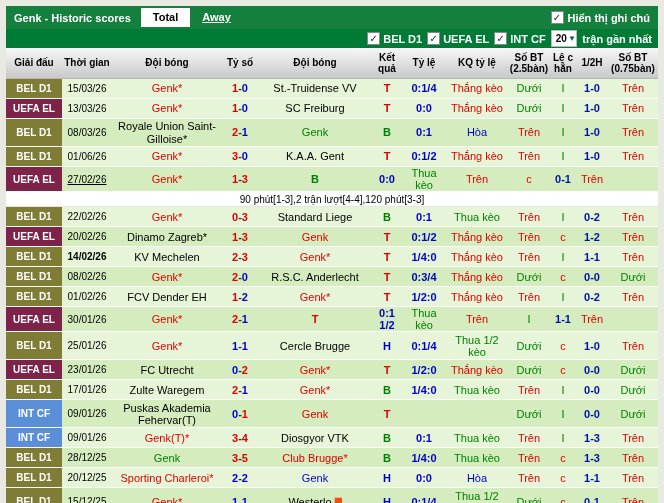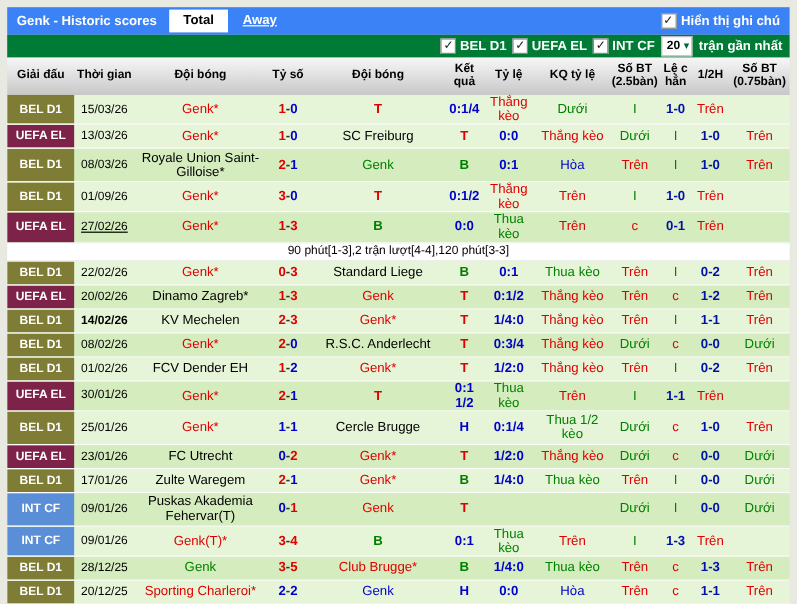--- a/index.html
+++ b/index.html
@@ -6,21 +6,21 @@
   body{
     width:664px;height:503px;overflow:hidden;
     background:#e8eae2;
     font-family:"Liberation Sans","DejaVu Sans",sans-serif;
     -webkit-font-smoothing:antialiased;
   }
   #app{position:absolute;left:6px;top:6px;width:652px;}
 
   
   .titlebar{
-    height:23px;background:#3b82f6;display:flex;align-items:center;
+    height:23px;background:#15803d;display:flex;align-items:center;
     color:#fff;font-size:11px;font-weight:bold;
   }
   .titlebar .title{padding:0 10px 0 8px;}
   .tab{padding:3px 12px 4px;cursor:pointer;}
   .tab.active{background:#fff;color:#000;}
   .tab.link{text-decoration:underline;color:#fff;}
   .titlebar .spacer{flex:1;}
   .shownotes{display:flex;align-items:center;gap:4px;padding-right:8px;}
 
   .cb{
@@ -136,20 +136,23 @@
   <div id="tbody">
       <div class="grid row" style="background: rgb(230, 245, 216);">
         <div class="cell c-league" style="padding: 0px;">
           <span class="badge" style="background: rgb(127, 124, 53);">BEL D1</span>
         </div>
         <div class="cell c-date" style="color: rgb(0, 0, 0);">15/03/26</div>
         <div class="cell c-home"><span class="teamwrap">
             <span style="color: rgb(224, 0, 0);">Genk*</span>
           </span></div>
         <div class="cell c-score" style="font-weight: bold;"><span style="color: rgb(224, 0, 0);">1</span><span style="color: rgb(51, 51, 51);">-</span><span style="color: rgb(0, 0, 204);">0</span></div>
+        <div class="cell c-away"><span class="teamwrap">
+            <span style="color: rgb(0, 0, 0);">St.-Truidense VV</span>
+          </span></div>
         <div class="cell c-result" style="color: rgb(224, 0, 0); font-weight: bold;">T</div>
         <div class="cell c-odds" style="font-weight: bold;">0:1/4</div>
         <div class="cell c-kq" style="color: rgb(224, 0, 0);">Thắng kèo</div>
         <div class="cell c-ou" style="color: rgb(0, 128, 0);">Dưới</div>
         <div class="cell c-leg" style="color: rgb(0, 128, 0);">I</div>
         <div class="cell c-half" style="font-weight: bold;">1-0</div>
         <div class="cell c-ou" style="color: rgb(224, 0, 0);">Trên</div>
       </div>
       <div class="grid row" style="background: rgb(230, 245, 216);">
         <div class="cell c-league" style="padding: 0px;">
@@ -188,25 +191,28 @@
         <div class="cell c-kq" style="color: rgb(0, 0, 204);">Hòa</div>
         <div class="cell c-ou" style="color: rgb(224, 0, 0);">Trên</div>
         <div class="cell c-leg" style="color: rgb(0, 128, 0);">I</div>
         <div class="cell c-half" style="font-weight: bold;">1-0</div>
         <div class="cell c-ou" style="color: rgb(224, 0, 0);">Trên</div>
       </div>
       <div class="grid row" style="background: rgb(230, 245, 216);">
         <div class="cell c-league" style="padding: 0px;">
           <span class="badge" style="background: rgb(127, 124, 53);">BEL D1</span>
         </div>
-        <div class="cell c-date" style="color: rgb(0, 0, 0);">01/09/26</div>
+        <div class="cell c-date" style="color: rgb(0, 0, 0);">01/06/26</div>
         <div class="cell c-home"><span class="teamwrap">
             <span style="color: rgb(224, 0, 0);">Genk*</span>
           </span></div>
         <div class="cell c-score" style="font-weight: bold;"><span style="color: rgb(224, 0, 0);">3</span><span style="color: rgb(51, 51, 51);">-</span><span style="color: rgb(0, 0, 204);">0</span></div>
+        <div class="cell c-away"><span class="teamwrap">
+            <span style="color: rgb(0, 0, 0);">K.A.A. Gent</span>
+          </span></div>
         <div class="cell c-result" style="color: rgb(224, 0, 0); font-weight: bold;">T</div>
         <div class="cell c-odds" style="font-weight: bold;">0:1/2</div>
         <div class="cell c-kq" style="color: rgb(224, 0, 0);">Thắng kèo</div>
         <div class="cell c-ou" style="color: rgb(224, 0, 0);">Trên</div>
         <div class="cell c-leg" style="color: rgb(0, 128, 0);">I</div>
         <div class="cell c-half" style="font-weight: bold;">1-0</div>
         <div class="cell c-ou" style="color: rgb(224, 0, 0);">Trên</div>
       </div>
       <div class="grid row" style="background: rgb(213, 236, 190);">
         <div class="cell c-league" style="padding: 0px;">
@@ -427,20 +433,23 @@
       </div>
       <div class="grid row" style="background: rgb(230, 245, 216);">
         <div class="cell c-league" style="padding: 0px;">
           <span class="badge" style="background: rgb(90, 143, 216);">INT CF</span>
         </div>
         <div class="cell c-date" style="color: rgb(0, 0, 0);">09/01/26</div>
         <div class="cell c-home"><span class="teamwrap">
             <span style="color: rgb(224, 0, 0);">Genk(T)*</span>
           </span></div>
         <div class="cell c-score" style="font-weight: bold;"><span style="color: rgb(224, 0, 0);">3</span><span style="color: rgb(51, 51, 51);">-</span><span style="color: rgb(224, 0, 0);">4</span></div>
+        <div class="cell c-away"><span class="teamwrap">
+            <span style="color: rgb(0, 0, 0);">Diosgyor VTK</span>
+          </span></div>
         <div class="cell c-result" style="color: rgb(0, 128, 0); font-weight: bold;">B</div>
         <div class="cell c-odds" style="font-weight: bold;">0:1</div>
         <div class="cell c-kq" style="color: rgb(0, 128, 0);">Thua kèo</div>
         <div class="cell c-ou" style="color: rgb(224, 0, 0);">Trên</div>
         <div class="cell c-leg" style="color: rgb(0, 128, 0);">I</div>
         <div class="cell c-half" style="font-weight: bold;">1-3</div>
         <div class="cell c-ou" style="color: rgb(224, 0, 0);">Trên</div>
       </div>
       <div class="grid row" style="background: rgb(213, 236, 190);">
         <div class="cell c-league" style="padding: 0px;">

